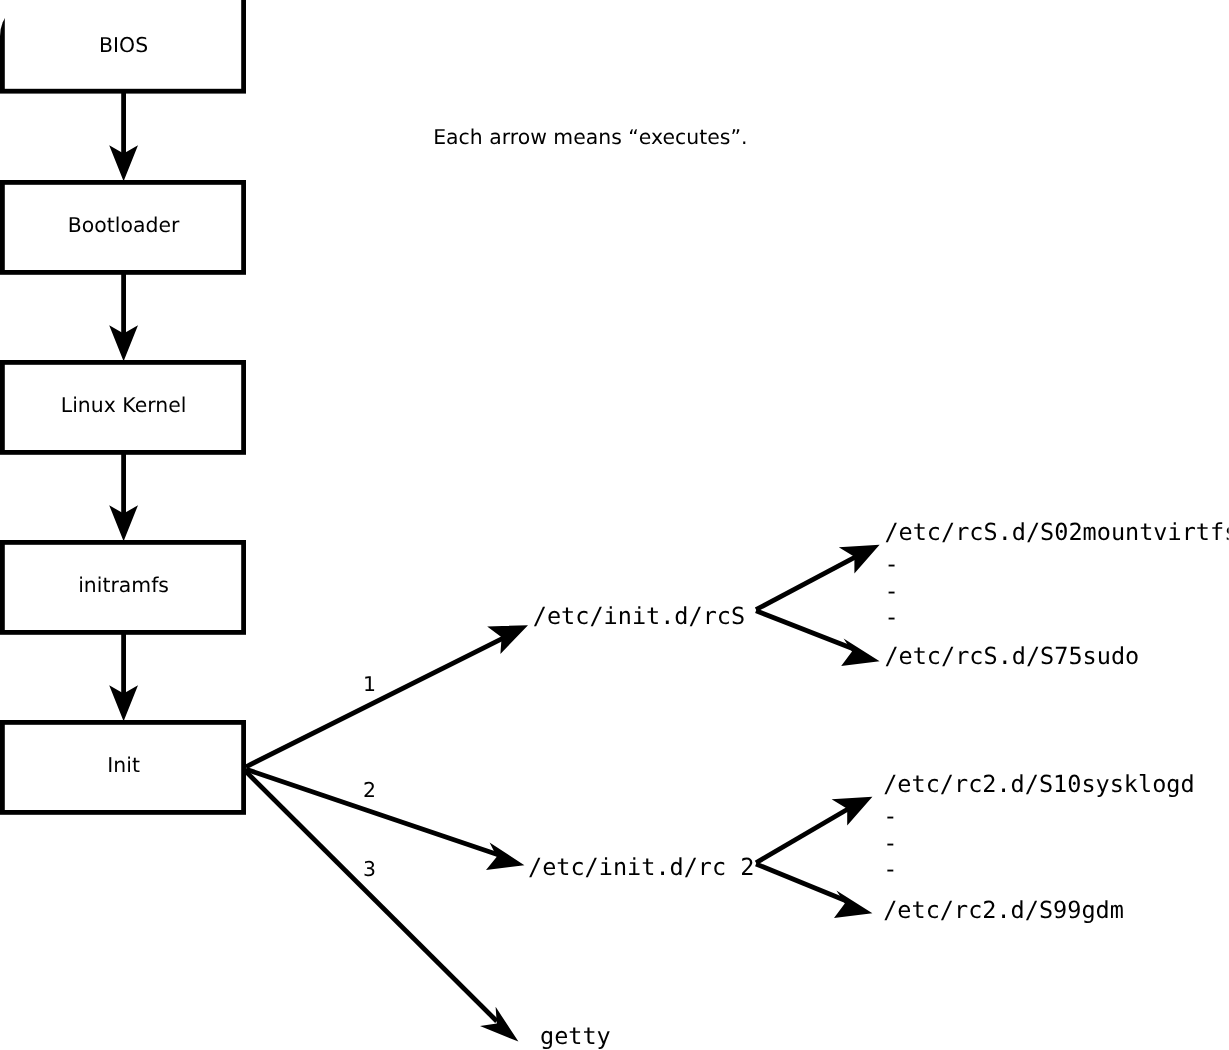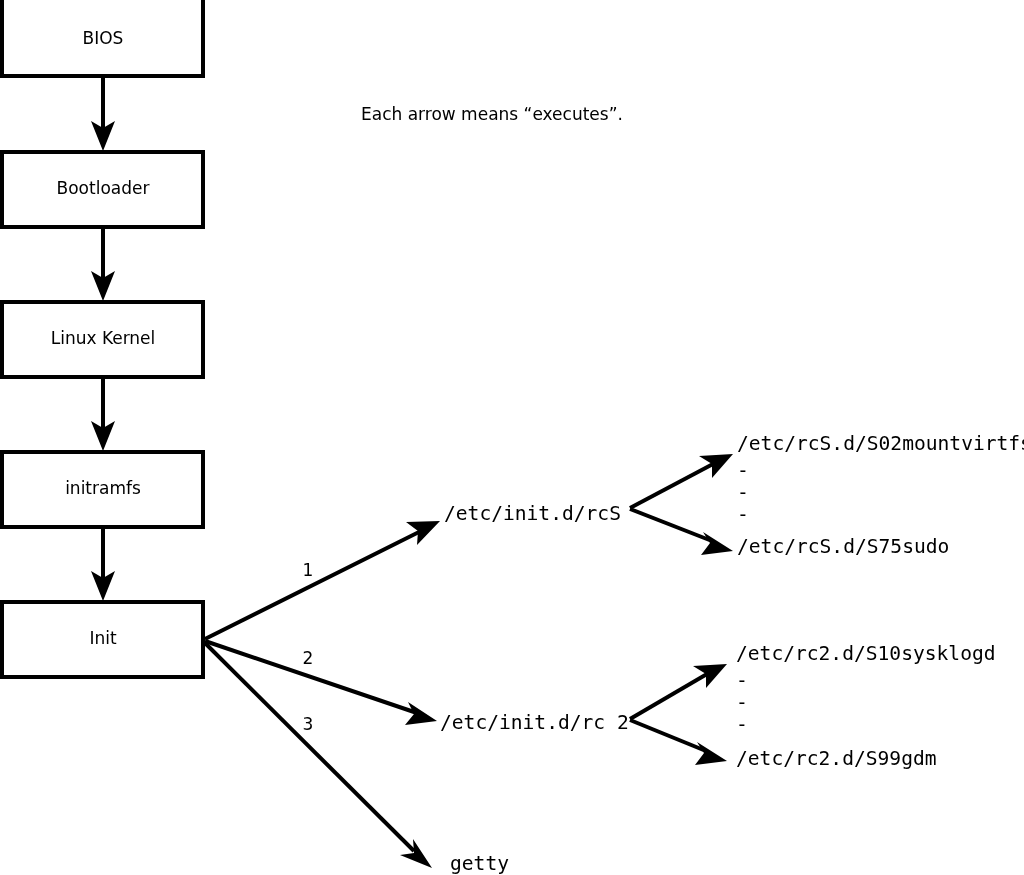--- a/index.html
+++ b/index.html
@@ -7,20 +7,21 @@
     padding: 0;
     background: #ffffff;
   }
   #diagram-root {
     position: relative;
     width: 1024px;
     height: 875px;
     background: #ffffff;
     overflow: hidden;
     font-family: "DejaVu Sans", sans-serif;
+    border-radius: 30px;
   }
   svg.diagram {
     display: block;
     width: 1024px;
     height: 875px;
   }
   .box-rect {
     fill: #ffffff;
     stroke: #000000;
     stroke-width: 4;

